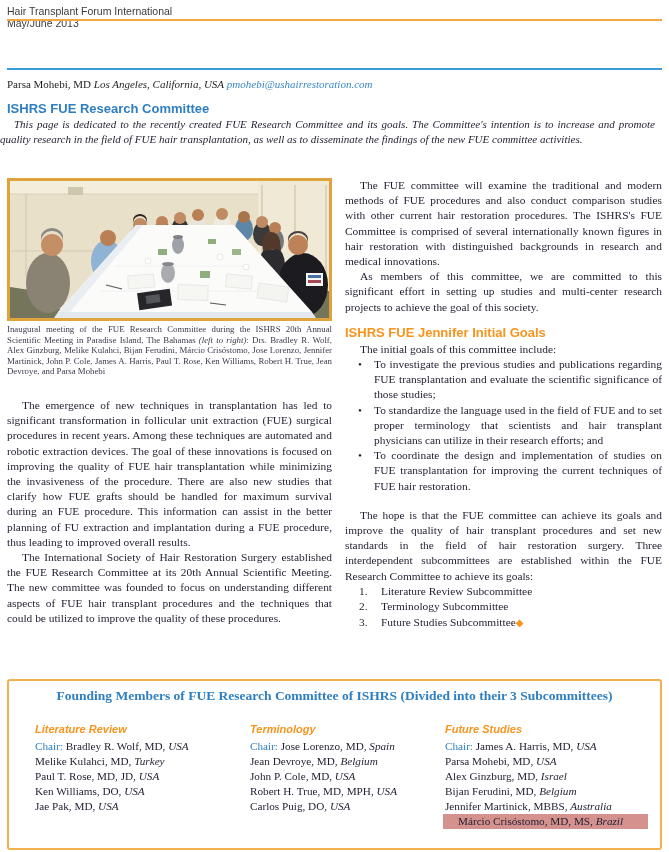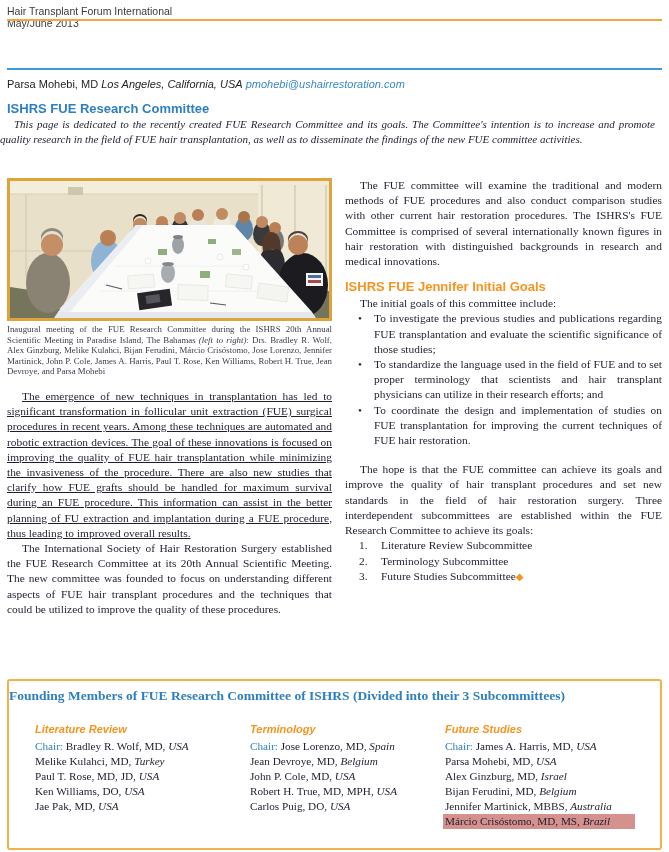--- a/index.html
+++ b/index.html
@@ -9,70 +9,70 @@
   }
   .page{position:relative;width:669px;height:852px;overflow:hidden;background:#fff;}
 
   
   .masthead{position:absolute;top:5px;left:7px;right:7px;display:flex;justify-content:space-between;
     font-family:"Liberation Sans", sans-serif;font-size:10.5px;color:#3c3c3c;flex-direction:column;}
   .rule-gold{position:absolute;top:19px;left:7px;right:7px;height:2px;background:#EFA93F;}
   .page-title{position:absolute;top:31px;left:7px;font-family:"Liberation Sans", sans-serif;
     font-weight:bold;font-size:21px;color:#101010;letter-spacing:-0.2px;}
   .rule-blue{position:absolute;top:68px;left:7px;right:7px;height:2px;background:#3B9AD9;}
-  .byline{position:absolute;top:78px;left:7px;font-family:Liberation Sans, sans-serif;
+  .byline{position:absolute;top:78px;left:7px;font-family:Liberation Serif, serif;
     font-size:11px;color:#1f1f1f;}
   .byline .loc{font-style:italic;}
   .byline .email{font-style:italic;color:#3A87C8;}
 
   .sec-heading{position:absolute;top:101px;left:7px;font-family:"Liberation Sans", sans-serif;
     font-size:13px;font-weight:bold;color:#2E7FC1;}
   .intro{position:absolute;top:117px;left:0;width:655px;font-style:italic;
     font-size:11px;line-height:14.6px;text-align:justify;text-indent:14px;}
 
   
   .columns{position:absolute;top:178px;left:7px;width:655px;display:flex;gap:13px;}
   .col-left{width:325px;flex:0 0 325px;}
   .col-right{flex:1;min-width:0;}
 
   .photo-frame{width:325px;height:143px;border:3px solid #DFA33C;box-sizing:border-box;
     background:#E8E0C8;overflow:hidden;}
   .caption{margin-top:3px;font-size:8.8px;line-height:10.6px;text-align:justify;color:#3b3b4d;}
   .caption .cap-it{font-style:italic;}
 
   .body-p{font-size:11.4px;line-height:15.2px;text-align:justify;text-indent:15px;margin:0;}
-  .col-left .body-p.first{margin-top:12px;text-decoration:underline;}
+  .col-left .body-p.first{margin-top:21px;}
 
   .goals-heading{font-family:"Liberation Sans", sans-serif;font-size:13px;font-weight:bold;
     color:#F7941E;margin:10px 0 2px;}
   .goals-intro{font-size:11.4px;line-height:15.2px;text-indent:15px;}
   .bullet-row{display:flex;font-size:11.4px;line-height:15.2px;}
   .bullet-row .bullet{flex:0 0 16px;margin-left:13px;}
   .bullet-row .bullet-text{flex:1;text-align:justify;}
   .hope{margin-top:14px;}
   .num-row{display:flex;font-size:11.4px;line-height:15.6px;}
   .num-row .num{flex:0 0 22px;margin-left:14px;}
   .num-row .num-text{flex:1;}
   .diamond{color:#F7941E;font-size:10px;}
 
   
   .founding-box{position:absolute;top:679px;left:7px;width:655px;height:171px;
     border:2px solid #F2B14E;border-radius:3px;box-sizing:border-box;background:#fff;}
-  .box-title{text-align:left;font-weight:bold;font-size:13.5px;color:#2E7FC1;margin-top:7px;
+  .box-title{text-align:center;font-weight:bold;font-size:13.5px;color:#2E7FC1;margin-top:7px;
     font-family:"Liberation Serif", serif;}
   .box-cols{display:flex;margin-top:19px;padding-left:26px;}
   .box-col-1{width:215px;flex:0 0 215px;}
   .box-col-2{width:195px;flex:0 0 195px;}
   .box-col-3{flex:1;min-width:0;}
   .box-col-header{font-family:"Liberation Sans", sans-serif;font-style:italic;font-weight:bold;
     font-size:11px;color:#F7941E;margin-bottom:4px;}
   .member{font-size:11.2px;line-height:15px;white-space:nowrap;}
   .member .chair{color:#2E7FC1;}
   .country{font-style:italic;}
-  .member.highlight{background:#D5918E;width:190px;padding-left:2px;margin-left:-2px;}
+  .member.highlight{background:#D5918E;width:190px;padding-left:15px;margin-left:-2px;}
 </style>
 </head>
 <body>
 
 <div class="page">
 
   <div class="masthead">
     <span>Hair Transplant Forum International</span>
     <span>May/June 2013</span>
   </div>
@@ -171,20 +171,21 @@
       </div>
       <div class="caption">
         <span>Inaugural meeting of the FUE Research Committee during the ISHRS 20th Annual Scientific Meeting in Paradise Island, The Bahamas </span><span class="cap-it">(left to right)</span><span>: Drs. Bradley R. Wolf, Alex Ginzburg, Melike Kulahci, Bijan Ferudini, Márcio Crisóstomo, Jose Lorenzo, Jennifer Martinick, John P. Cole, James A. Harris, Paul T. Rose, Ken Williams, Robert H. True, Jean Devroye, and Parsa Mohebi</span>
       </div>
       <p class="body-p first">The emergence of new techniques in transplantation has led to significant transformation in follicular unit extraction (FUE) surgical procedures in recent years. Among these techniques are automated and robotic extraction devices. The goal of these innovations is focused on improving the quality of FUE hair transplantation while minimizing the invasiveness of the procedure. There are also new studies that clarify how FUE grafts should be handled for maximum survival during an FUE procedure. This information can assist in the better planning of FU extraction and implantation during a FUE procedure, thus leading to improved overall results.</p>
       <p class="body-p">The International Society of Hair Restoration Surgery established the FUE Research Committee at its 20th Annual Scientific Meeting. The new committee was founded to focus on understanding different aspects of FUE hair transplant procedures and the techniques that could be utilized to improve the quality of these procedures.</p>
     </div>
 
     <div class="col-right">
       <p class="body-p">The FUE committee will examine the traditional and modern methods of FUE procedures and also conduct comparison studies with other current hair restoration procedures. The ISHRS's FUE Committee is comprised of several internationally known figures in hair restoration with distinguished backgrounds in research and medical innovations.</p>
+      <p class="body-p">As members of this committee, we are committed to this significant effort in setting up studies and multi-center research projects to achieve the goal of this society.</p>
 
       <div class="goals-heading">ISHRS FUE Jennifer Initial Goals</div>
       <div class="goals-intro">The initial goals of this committee include:</div>
 
       <div class="bullet-row">
         <span class="bullet">•</span>
         <span class="bullet-text">To investigate the previous studies and publications regarding FUE transplantation and evaluate the scientific significance of those studies;</span>
       </div>
       <div class="bullet-row">
         <span class="bullet">•</span>

